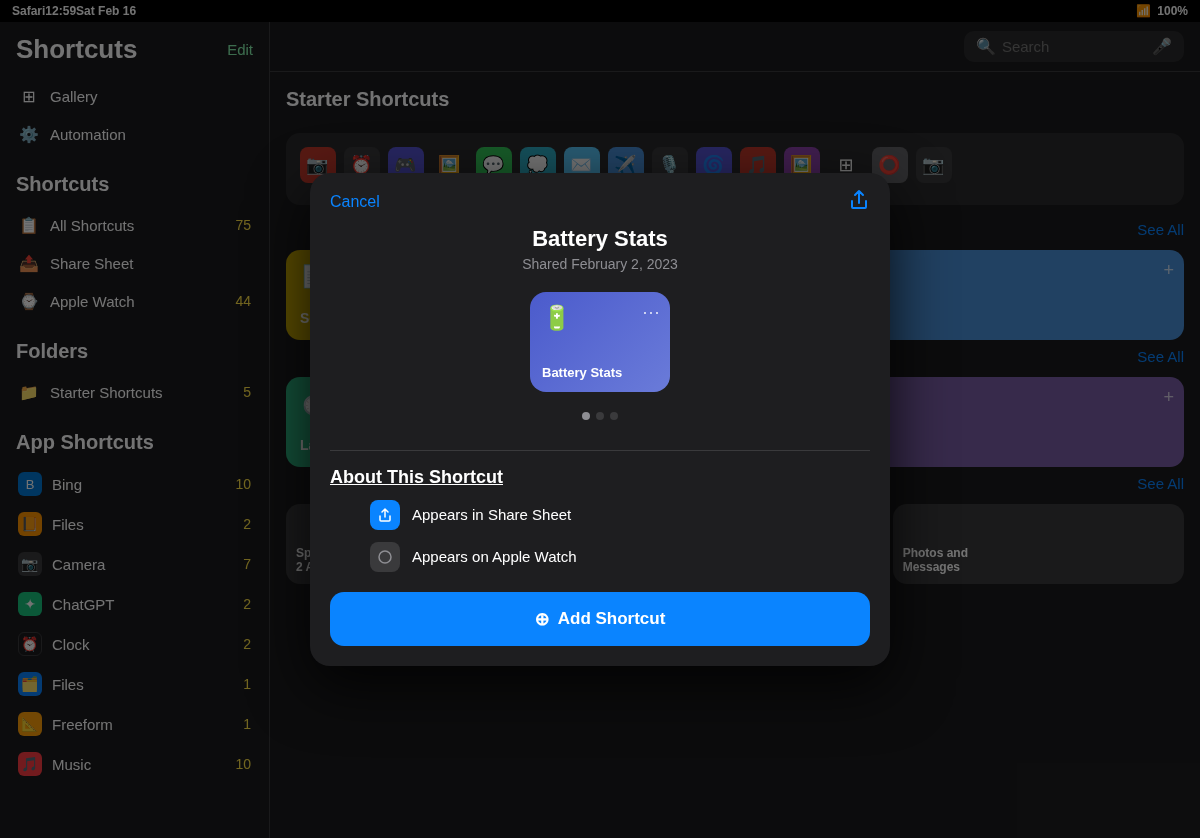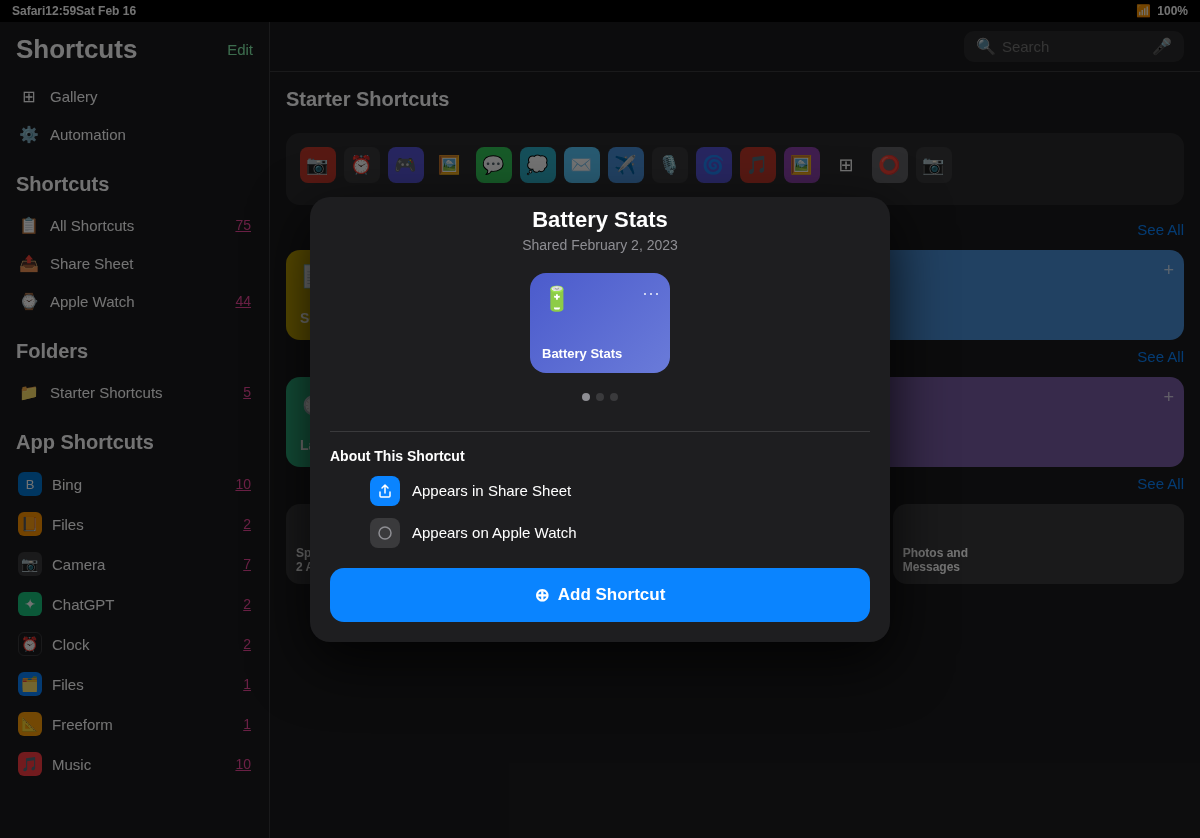--- a/index.html
+++ b/index.html
@@ -73,22 +73,21 @@
       justify-content: center;
       font-size: 16px;
     }
     .sidebar-item-label {
       flex: 1;
       font-size: 15px;
       color: #fff;
     }
     .sidebar-item-count {
       font-size: 14px;
-      color: #ec4899;
-      text-decoration: underline;
+      color: #fde047;
     }
     .sidebar-section-title {
       font-size: 20px;
       font-weight: 700;
       color: #fff;
       padding: 16px 16px 6px 16px;
     }
     .sidebar-app-icon {
       width: 24px;
       height: 24px;
@@ -307,24 +306,25 @@
       background: #3a3a3c;
       margin: 0 3px;
     }
     .dot.active { background: #8e8e93; }
     .modal-about-section {
       text-align: left;
       border-top: 1px solid #3a3a3c;
       padding-top: 16px;
     }
     .about-title {
-      font-size: 14px;
+      font-size: 18px;
       font-weight: 700;
       color: #fff;
       margin-bottom: 12px;
+      text-decoration: underline;
     }
     .about-item {
       display: flex;
       align-items: center;
       gap: 12px;
       margin-bottom: 12px;
       padding-left: 40px;
     }
     .about-item-icon {
       width: 30px; height: 30px;
@@ -534,20 +534,28 @@
       </div>
       <div class="bottom-card" style="background:#3a3a3c;">
         <span style="font-size:12px;font-weight:600;color:#fff;">Photos and<br>Messages</span>
       </div>
     </div>
   </div>
 </div>
 
 <div class="modal-overlay">
   <div class="modal">
+    <div class="modal-header">
+      <span class="modal-cancel">Cancel</span>
+      <span class="modal-share">
+        <svg width="22" height="22" viewBox="0 0 22 22" fill="none" xmlns="http://www.w3.org/2000/svg">
+          <path d="M11 2v12M7 6l4-4 4 4M4 12v6a1 1 0 001 1h12a1 1 0 001-1v-6" stroke="#0a84ff" stroke-width="2" stroke-linecap="round" stroke-linejoin="round"></path>
+        </svg>
+      </span>
+    </div>
 
     <div class="modal-body">
       <div class="modal-title">Battery Stats</div>
       <div class="modal-subtitle">Shared February 2, 2023</div>
 
       <div class="shortcut-preview-card">
         <div style="display:flex;align-items:center;justify-content:space-between;width:100%;">
           <span class="preview-battery-icon">🔋</span>
           <span class="preview-dots">···</span>
         </div>

